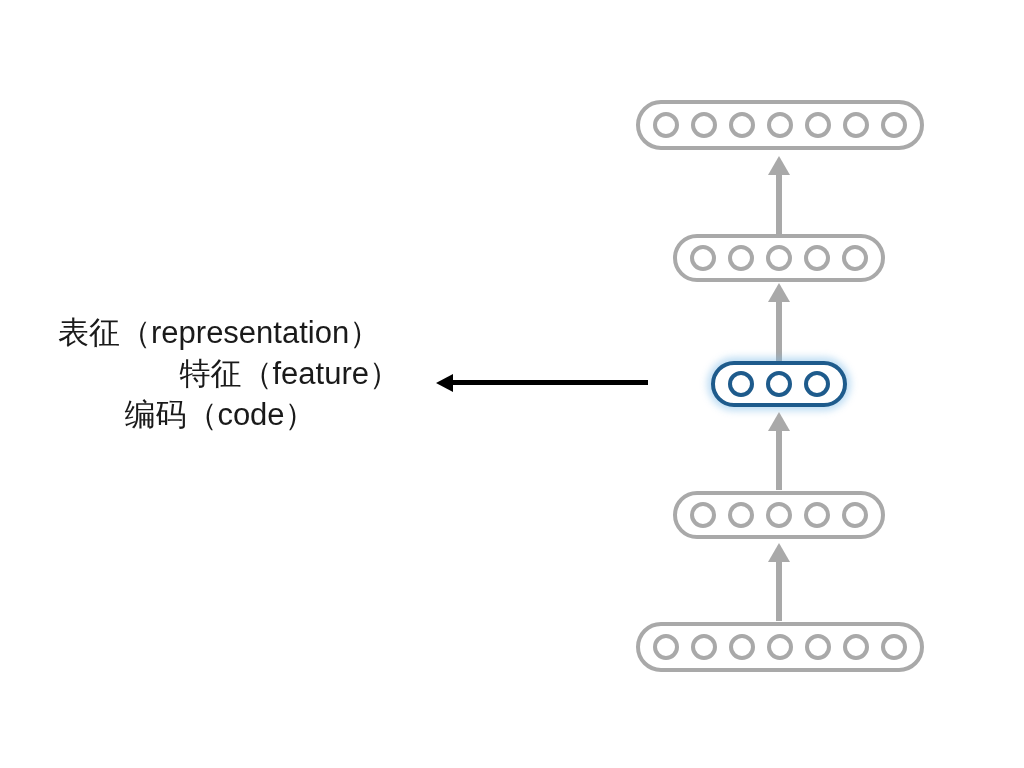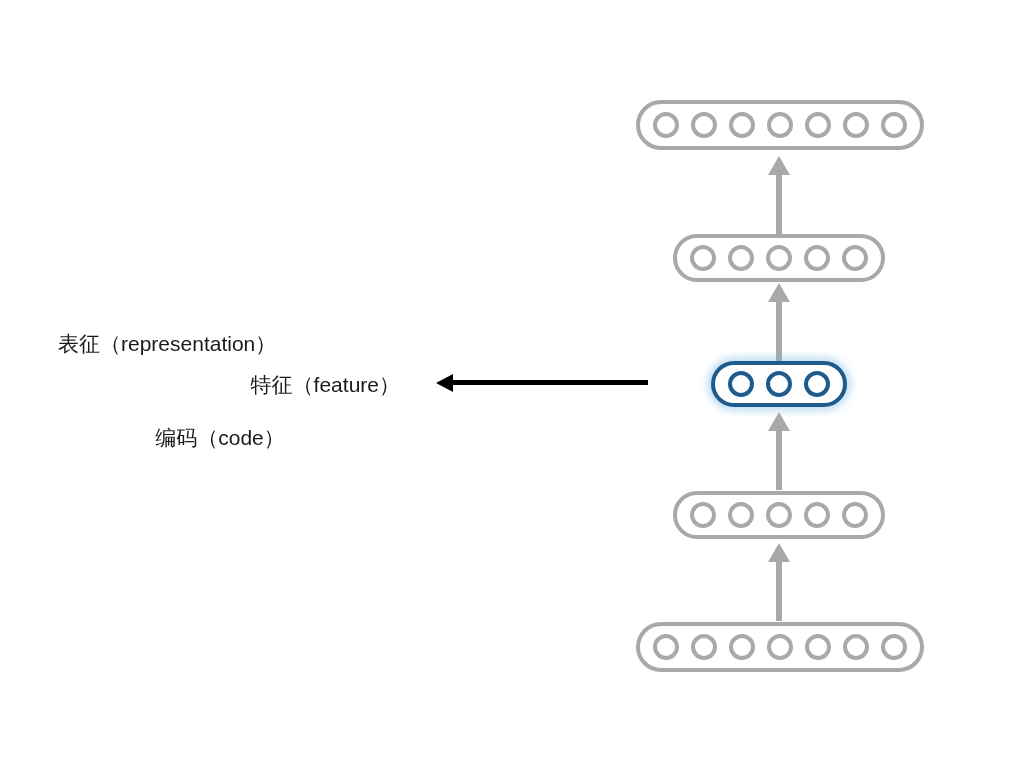--- a/index.html
+++ b/index.html
@@ -13,33 +13,33 @@
     height: 768px;
     background: #ffffff;
     overflow: hidden;
     font-family: "Liberation Sans", "DejaVu Sans", sans-serif;
   }
 
   
   #annotation {
     position: absolute;
     left: 40px;
-    top: 323px;
+    top: 312px;
     width: 360px;
     text-align: center;
     color: #1a1a1a;
-    font-size: 21px;
+    font-size: 31px;
     line-height: 41px;
     letter-spacing: 0px;
     white-space: nowrap;
   }
   #annotation .line { display: block; }
   #annotation .line-1 { text-align: left; padding-left: 18px; }
   #annotation .line-2 { text-align: right; }
-  #annotation .line-3 { text-align: center; margin-top: 12px; }
+  #annotation .line-3 { text-align: center; }
 
   
   .layer {
     position: absolute;
     box-sizing: border-box;
     display: flex;
     align-items: center;
     justify-content: center;
   }
   .layer .pill {

